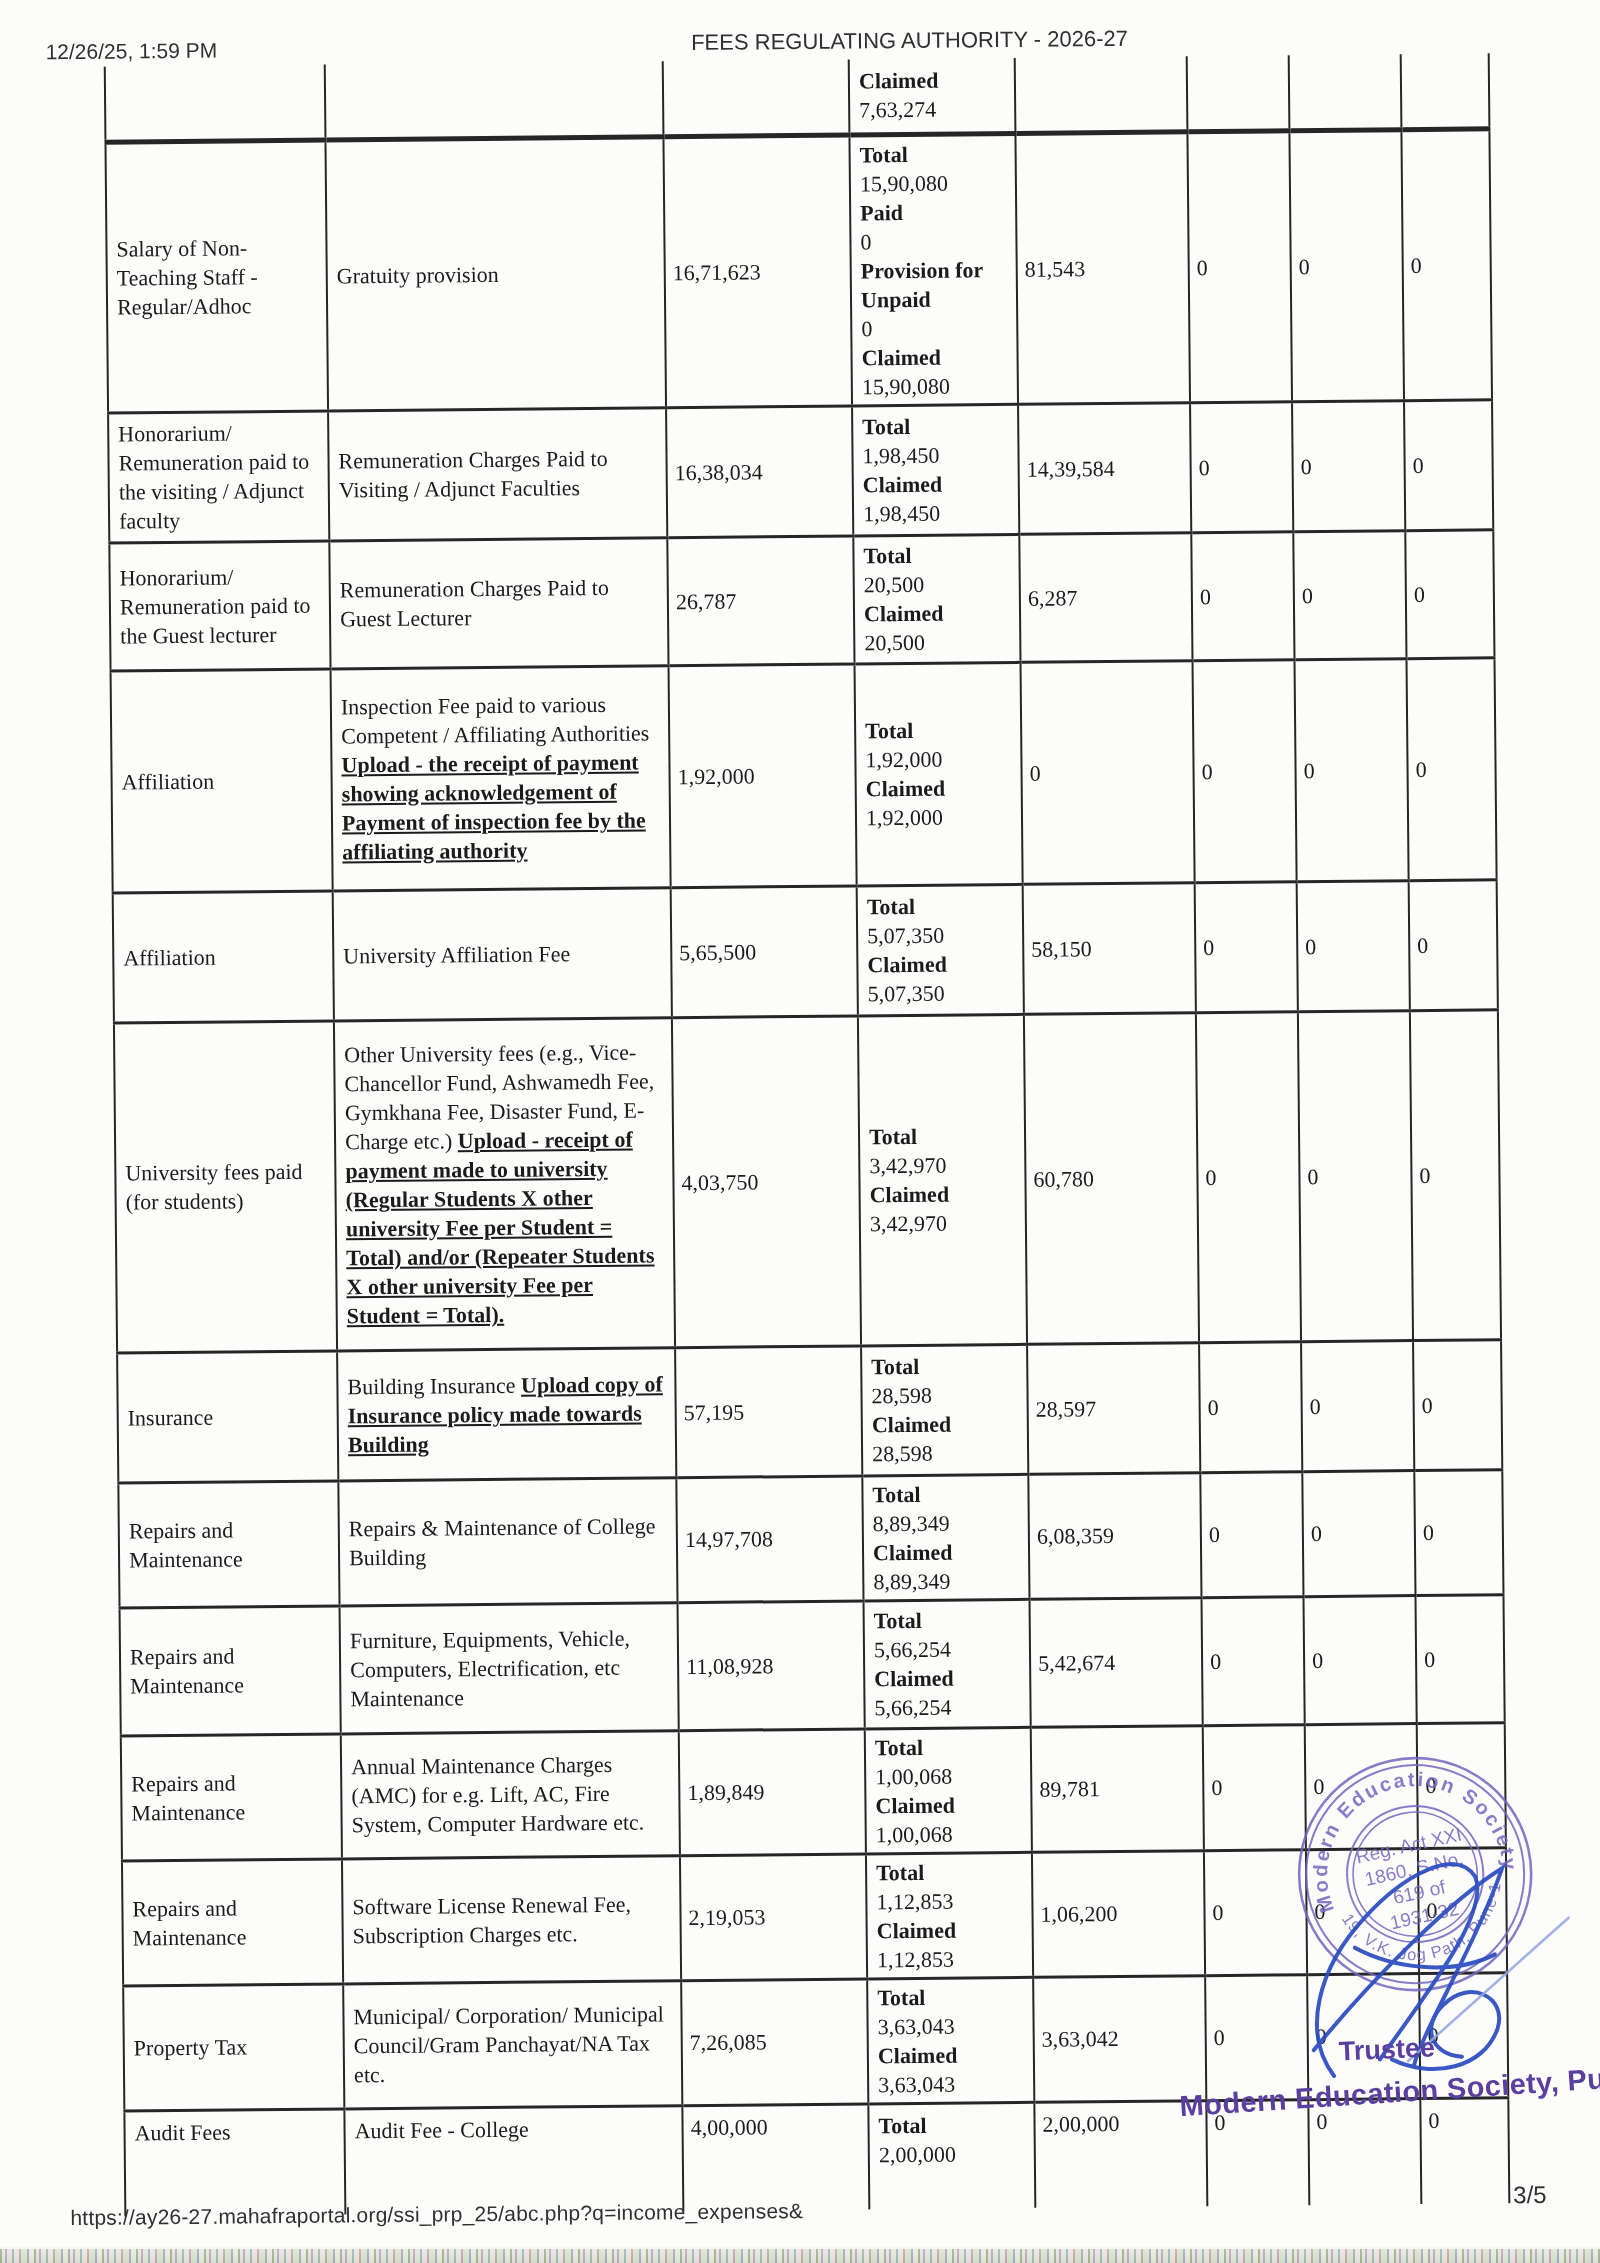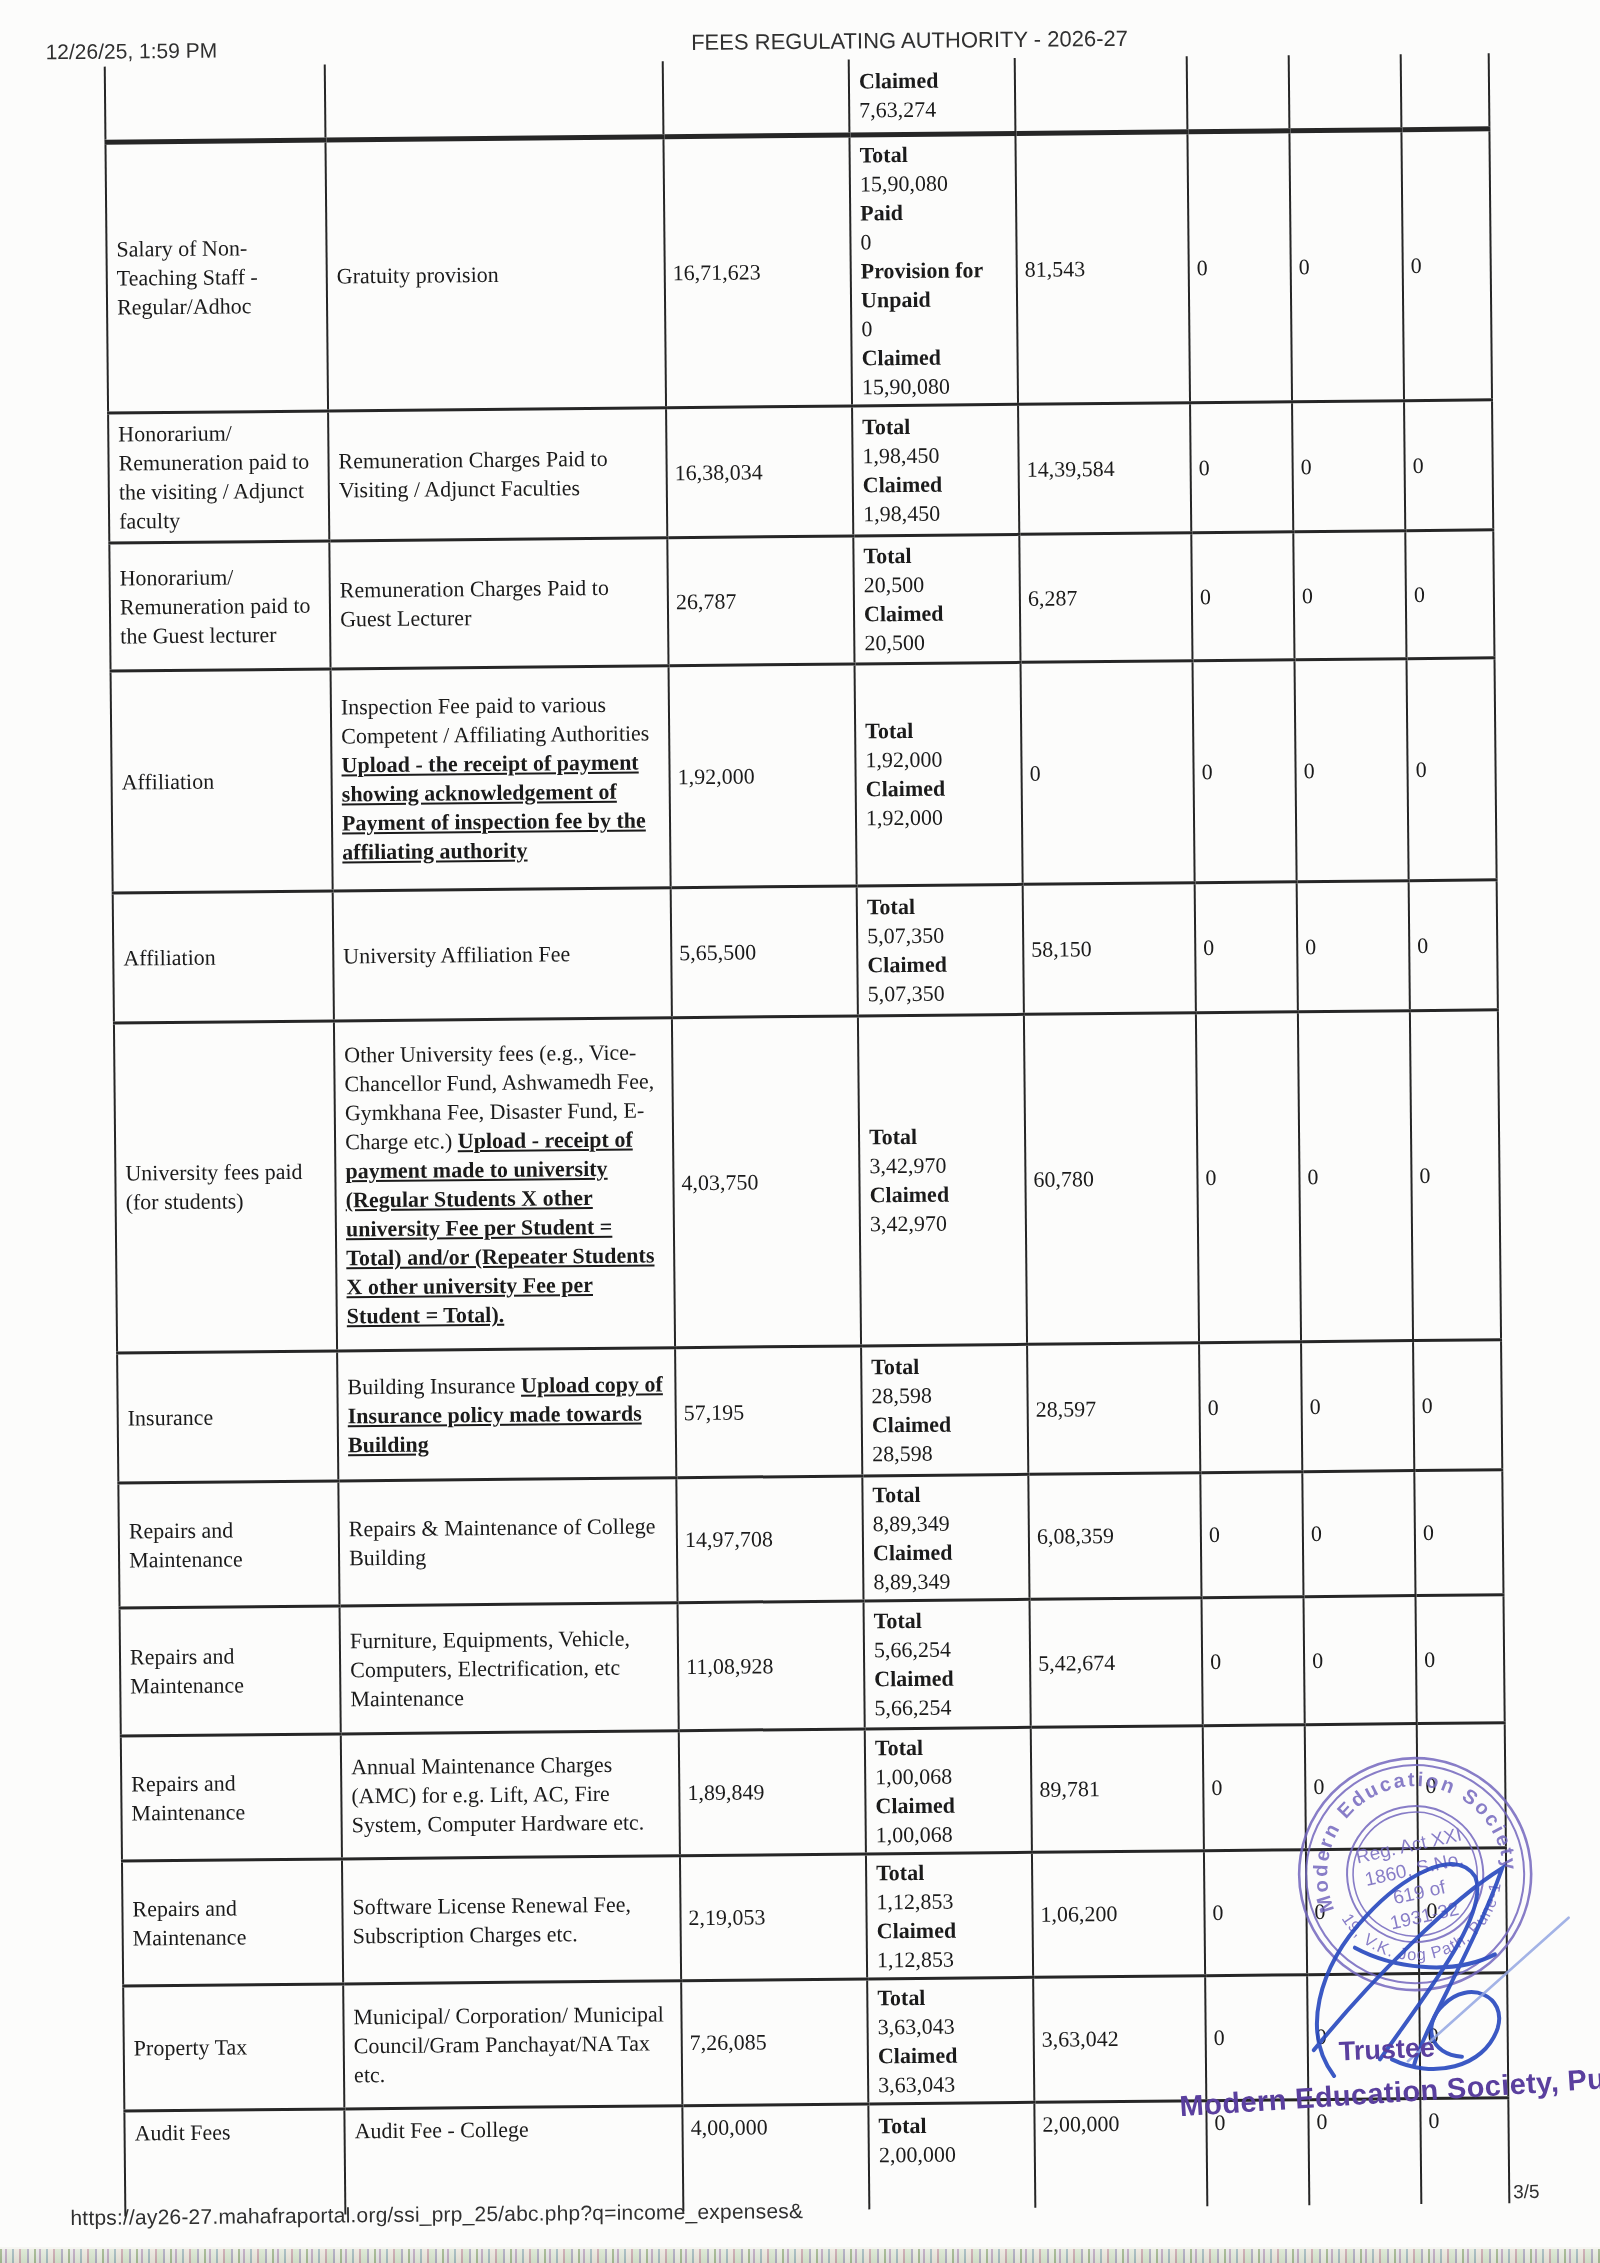--- a/index.html
+++ b/index.html
@@ -9,21 +9,21 @@
     font-family:"Liberation Serif","DejaVu Serif",serif;
     color:#1e1e1e;
   }
   .scan{position:absolute;left:0;top:0;width:1600px;height:2263px;
     transform:rotate(-0.55deg);transform-origin:800px 1131px;}
   
   .chrome{font-family:"Liberation Sans","DejaVu Sans",sans-serif;color:#303030;}
   .timestamp{position:absolute;left:56px;top:33px;font-size:21px;}
   .doc-title{position:absolute;left:240px;top:29px;width:1360px;text-align:center;font-size:22px;}
   .footer-url{position:absolute;left:60px;top:2199px;font-size:21px;letter-spacing:.2px;}
-  .page-indicator{position:absolute;left:1503px;top:2188px;font-size:19px;}
+  .page-indicator{position:absolute;left:1503px;top:2188px;font-size:24px;}
   
   .tablewrap{position:absolute;left:114px;top:60px;}
   table{border-collapse:collapse;table-layout:fixed;width:1384px;font-size:22px;line-height:29px;color:#1b1b1b;}
   td{border:2px solid #262626;border-top-width:3px;vertical-align:middle;padding:3px 9px;overflow:hidden;word-wrap:break-word;}
   tr.first-row td{border-top:none;}
   tr.thick-top td{border-top-width:5px;}
   tr.last-row td{border-bottom:none;vertical-align:top;padding-top:6px;}
   td.c-amount,td.c-zero{padding-left:7px;}
   .bl{font-weight:bold;}
   .ul{font-weight:bold;text-decoration:underline;}

